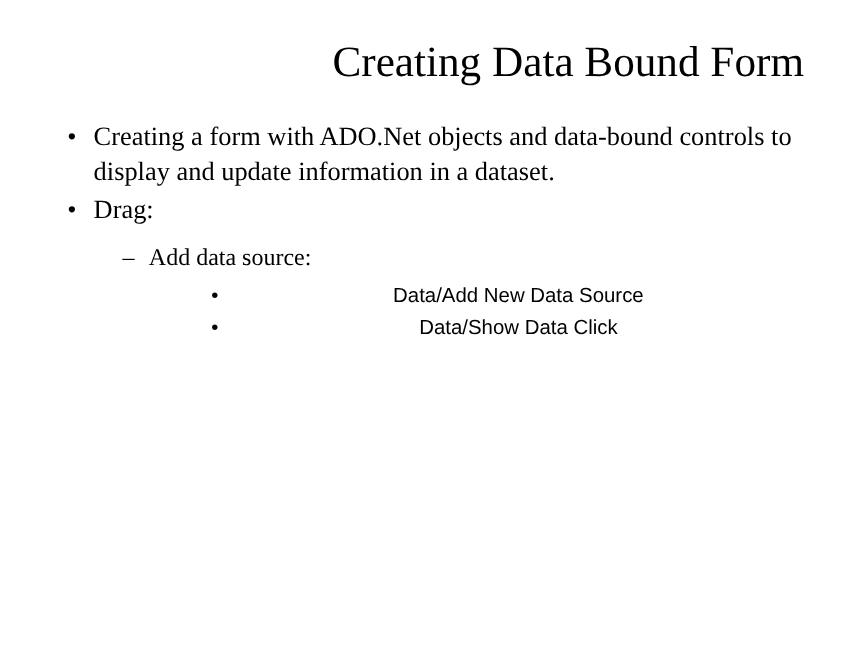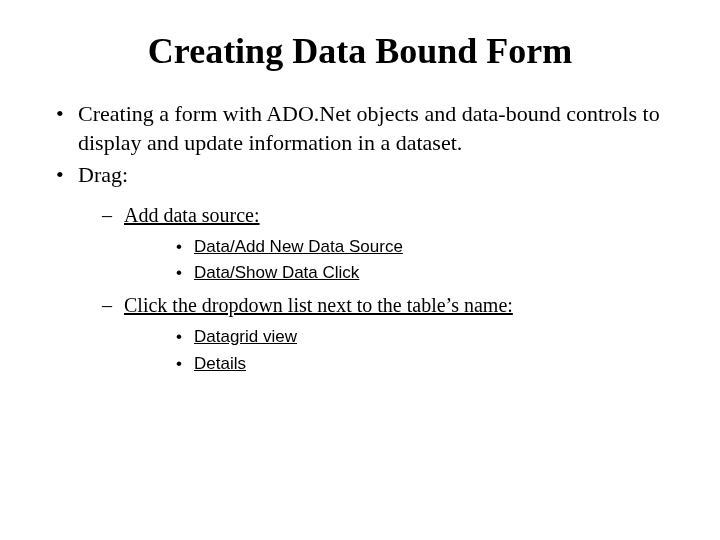--- a/index.html
+++ b/index.html
@@ -6,23 +6,23 @@
     body {
       width: 720px;
       height: 540px;
       background: #fff;
       font-family: "Times New Roman", Times, serif;
       color: #000;
       padding: 30px 50px 30px 50px;
     }
     .title {
       font-size: 36px;
-      text-align: center;
+      text-align: right;
       margin-bottom: 28px;
-      font-weight: bold;
+      font-weight: normal;
     }
     ul.level1 {
       list-style: none;
       padding-left: 0;
     }
     ul.level1 > li {
       font-size: 22px;
       line-height: 1.3;
       margin-bottom: 4px;
       padding-left: 28px;
@@ -38,33 +38,33 @@
       list-style: none;
       padding-left: 0;
       margin-top: 12px;
     }
     ul.level2 > li {
       font-size: 20px;
       line-height: 1.35;
       margin-bottom: 6px;
       padding-left: 46px;
       position: relative;
-      text-decoration: underline;
     }
     ul.level2 > li::before {
       content: "–";
       position: absolute;
       left: 24px;
       top: 0;
     }
     ul.level3 {
       list-style: none;
       padding-left: 0;
       margin-top: 6px;
       margin-bottom: 6px;
+      text-align: center;
     }
     ul.level3 > li {
       font-size: 17px;
       font-family: Arial, Helvetica, sans-serif;
       line-height: 1.45;
       margin-bottom: 2px;
       padding-left: 70px;
       position: relative;
     }
     ul.level3 > li::before {
@@ -84,22 +84,15 @@
   <li>
     <span>Drag:</span>
     <ul class="level2">
       <li>
         <span>Add data source:</span>
         <ul class="level3">
           <li>Data/Add New Data Source</li>
           <li>Data/Show Data Click</li>
         </ul>
       </li>
-      <li>
-        <span>Click the dropdown list next to the table’s name:</span>
-        <ul class="level3">
-          <li>Datagrid view</li>
-          <li>Details</li>
-        </ul>
-      </li>
     </ul>
   </li>
 </ul>
 
 </body></html>

